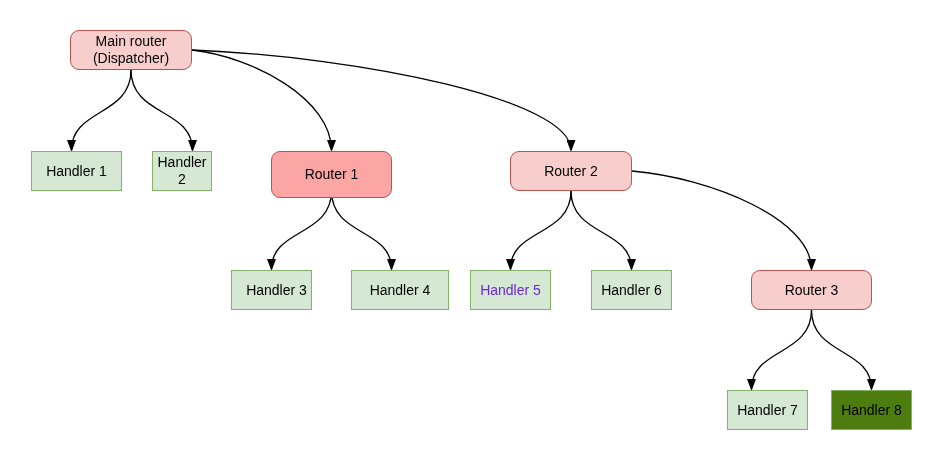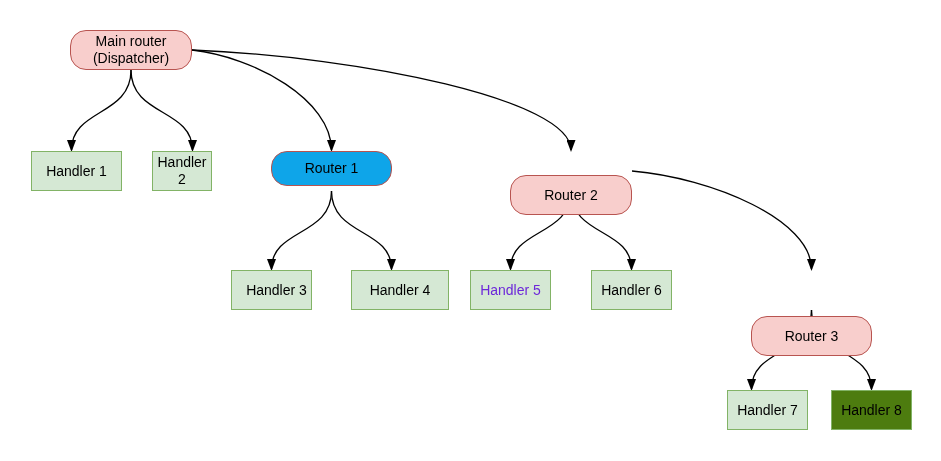--- a/index.html
+++ b/index.html
@@ -33,21 +33,21 @@
     box-sizing: border-box;
     display: flex;
     align-items: center;
     justify-content: center;
     text-align: center;
     font-size: 14px;
     line-height: 17px;
     border: 1.3px solid #000;
   }
   .node.router {
-    border-radius: 16px;
+    border-radius: 9px;
   }
   .edge {
     fill: none;
     stroke-width: 1.3px;
   }
 </style>
 </head>
 <body>
 
 <div class="canvas" style="background: rgb(255, 255, 255);">
@@ -81,26 +81,26 @@
       <div class="node handler" style="left: 31px; top: 151px; width: 91px; height: 40px; background: rgb(213, 232, 212); border-color: rgb(130, 179, 102); color: rgb(0, 0, 0);">
         <div>
           <div>Handler 1</div>
         </div>
       </div>
       <div class="node handler" style="left: 152px; top: 151px; width: 60px; height: 40px; background: rgb(213, 232, 212); border-color: rgb(130, 179, 102); color: rgb(0, 0, 0);">
         <div>
           <div>Handler 2</div>
         </div>
       </div>
-      <div class="node router" style="left: 271px; top: 151px; width: 121px; height: 35px; background: #0ea5e9; border-color: rgb(184, 84, 80); color: rgb(0, 0, 0);">
+      <div class="node router" style="left: 271px; top: 151px; width: 121px; height: 47px; background: #fca5a5; border-color: rgb(184, 84, 80); color: rgb(0, 0, 0);">
         <div>
           <div>Router 1</div>
         </div>
       </div>
-      <div class="node router" style="left: 510px; top: 151px; width: 122px; height: 40px; background: rgb(248, 206, 204); border-color: rgb(184, 84, 80); color: rgb(0, 0, 0); margin-top: 24px;">
+      <div class="node router" style="left: 510px; top: 151px; width: 122px; height: 40px; background: rgb(248, 206, 204); border-color: rgb(184, 84, 80); color: rgb(0, 0, 0);">
         <div>
           <div>Router 2</div>
         </div>
       </div>
       <div class="node handler" style="left: 231px; top: 270px; width: 81px; height: 40px; background: rgb(213, 232, 212); border-color: rgb(130, 179, 102); color: rgb(0, 0, 0); padding-left: 10px;">
         <div>
           <div>Handler 3</div>
         </div>
       </div>
       <div class="node handler" style="left: 351px; top: 270px; width: 98px; height: 40px; background: rgb(213, 232, 212); border-color: rgb(130, 179, 102); color: rgb(0, 0, 0);">
@@ -111,21 +111,21 @@
       <div class="node handler" style="left: 470px; top: 270px; width: 81px; height: 40px; background: rgb(213, 232, 212); border-color: rgb(130, 179, 102); color: #6d28d9;">
         <div>
           <div>Handler 5</div>
         </div>
       </div>
       <div class="node handler" style="left: 591px; top: 270px; width: 81px; height: 40px; background: rgb(213, 232, 212); border-color: rgb(130, 179, 102); color: rgb(0, 0, 0);">
         <div>
           <div>Handler 6</div>
         </div>
       </div>
-      <div class="node router" style="left: 751px; top: 270px; width: 121px; height: 40px; background: rgb(248, 206, 204); border-color: rgb(184, 84, 80); color: rgb(0, 0, 0); margin-top: 46px;">
+      <div class="node router" style="left: 751px; top: 270px; width: 121px; height: 40px; background: rgb(248, 206, 204); border-color: rgb(184, 84, 80); color: rgb(0, 0, 0);">
         <div>
           <div>Router 3</div>
         </div>
       </div>
       <div class="node handler" style="left: 727px; top: 390px; width: 81px; height: 40px; background: rgb(213, 232, 212); border-color: rgb(130, 179, 102); color: rgb(0, 0, 0);">
         <div>
           <div>Handler 7</div>
         </div>
       </div>
       <div class="node handler" style="left: 831px; top: 390px; width: 81px; height: 40px; background: #4d7c0f; border-color: rgb(130, 179, 102); color: rgb(0, 0, 0);">

